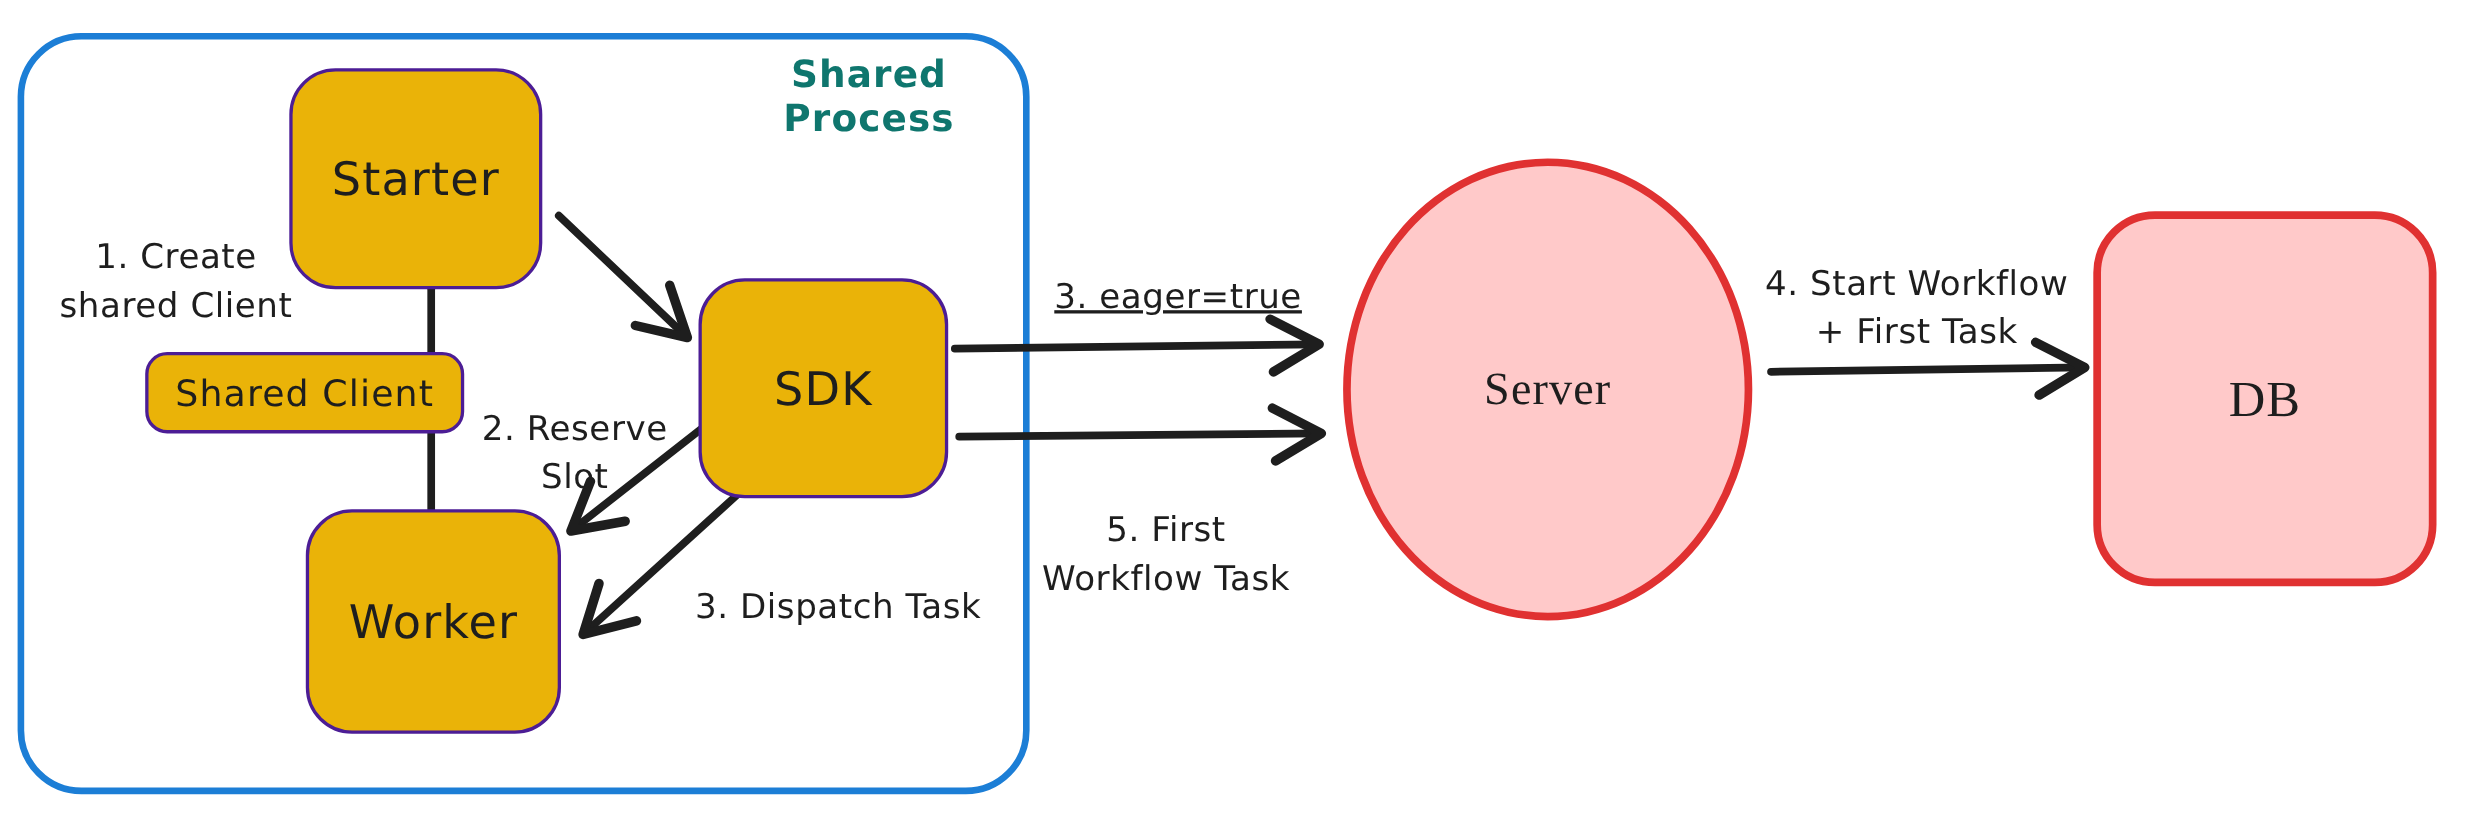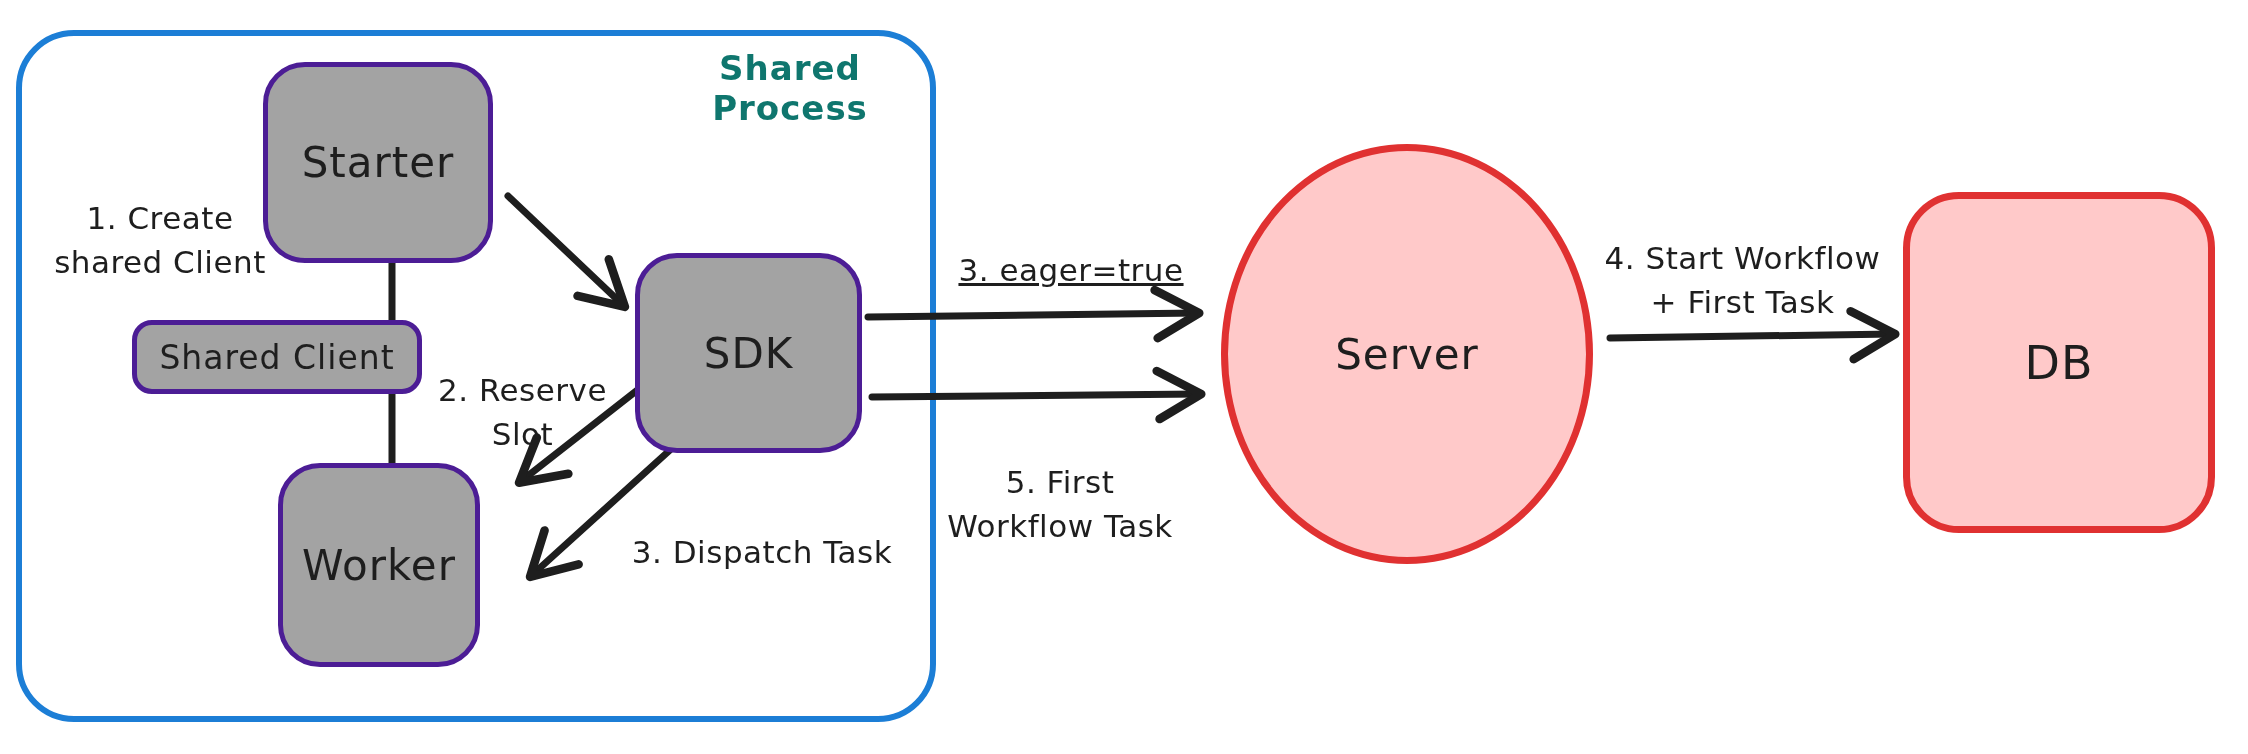--- a/index.html
+++ b/index.html
@@ -45,41 +45,41 @@
   
   .node {
     position: absolute;
     display: flex;
     align-items: center;
     justify-content: center;
     box-sizing: border-box;
     text-align: center;
     letter-spacing: 1px;
   }
-  .node.blue { background: #a3a3a3; border: 5px solid #4c1d95; }
-  .node.red  { background: #ffc9c9; border: 7px solid #e03131; }
+  .node.blue { background: #eab308; border: 3px solid #4c1d95; }
+  .node.red  { background: #ffc9c9; border: 7px solid #e03131; font-family: Liberation Serif, serif; }
 
   .node-starter { left: 263px; top: 62px;  width: 230px; height: 201px; border-radius: 42px; font-size: 42px; }
   .node-shared-client { left: 132px; top: 320px; width: 290px; height: 74px; border-radius: 20px; font-size: 33px; }
-  .node-worker  { left: 278px; top: 463px; width: 202px; height: 204px; border-radius: 42px; font-size: 42px; }
+  .node-worker  { left: 278px; top: 463px; width: 232px; height: 204px; border-radius: 42px; font-size: 42px; }
   .node-sdk     { left: 635px; top: 253px; width: 227px; height: 200px; border-radius: 42px; font-size: 42px; }
   .node-server  { left: 1221px; top: 144px; width: 372px; height: 420px; border-radius: 50%; font-size: 42px; }
   .node-db      { left: 1903px; top: 192px; width: 312px; height: 341px; border-radius: 56px; font-size: 46px; }
 
   
   .annotation {
     position: absolute;
     text-align: center;
     font-size: 31px;
     line-height: 44px;
     letter-spacing: 0.5px;
     color: #1e1e1e;
     white-space: nowrap;
   }
-  .ann-create-shared-client { left: 30px;   top: 196px; width: 260px; }
+  .ann-create-shared-client { left: 30px;   top: 212px; width: 260px; }
   .ann-request-eager-start  { left: 537px;  top: 145px; width: 412px; }
   .ann-reserve-slot         { left: 420px;  top: 368px; width: 205px; }
   .ann-dispatch-task        { left: 612px;  top: 530px; width: 300px; }
   .ann-eager-true           { left: 948px;  top: 248px; width: 246px; text-decoration: underline; }
   .ann-first-workflow-task  { left: 940px;  top: 420px; width: 240px; margin-top: 40px; }
   .ann-start-workflow       { left: 1585px; top: 236px; width: 315px; }
   .annotation span { display: block; }
 </style>
 </head>
 <body>

